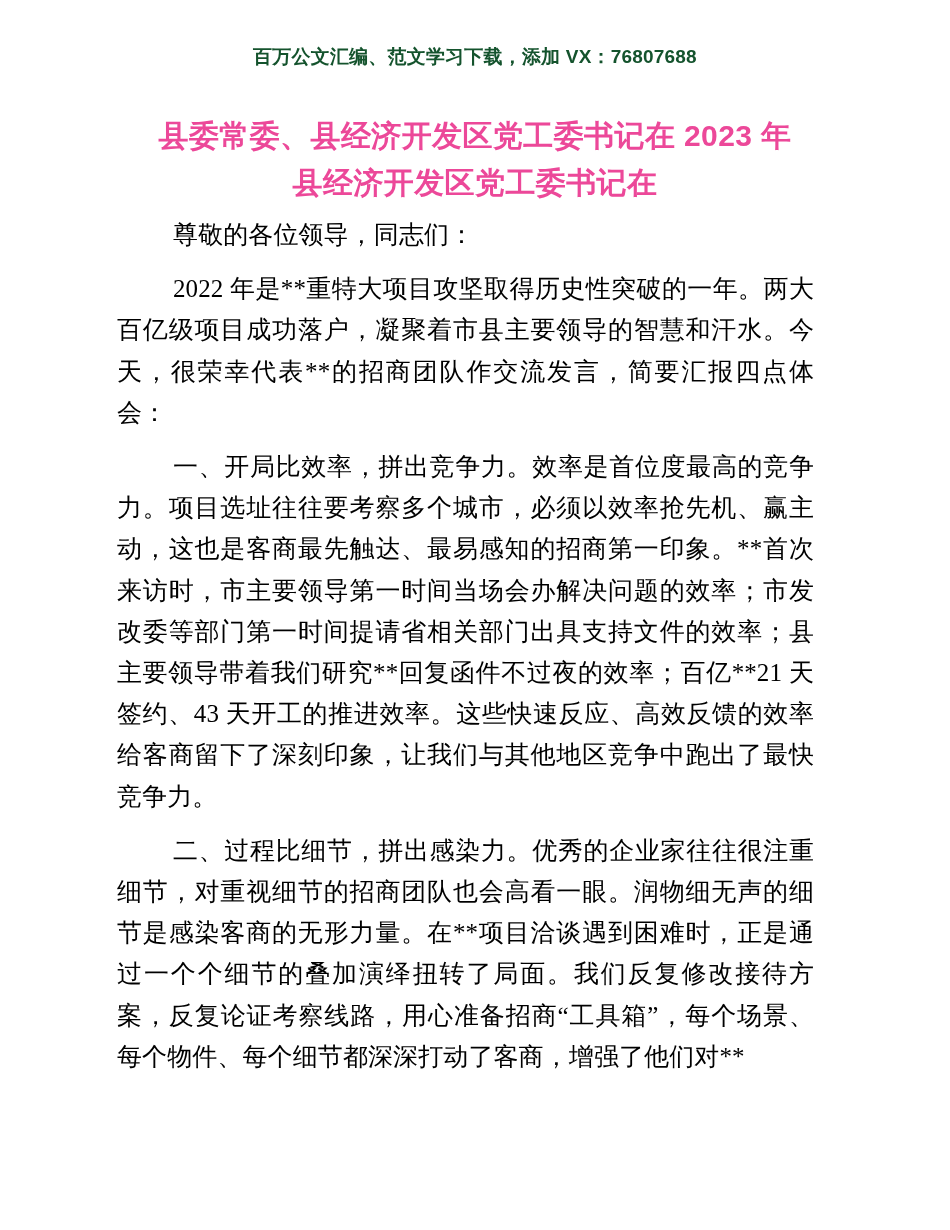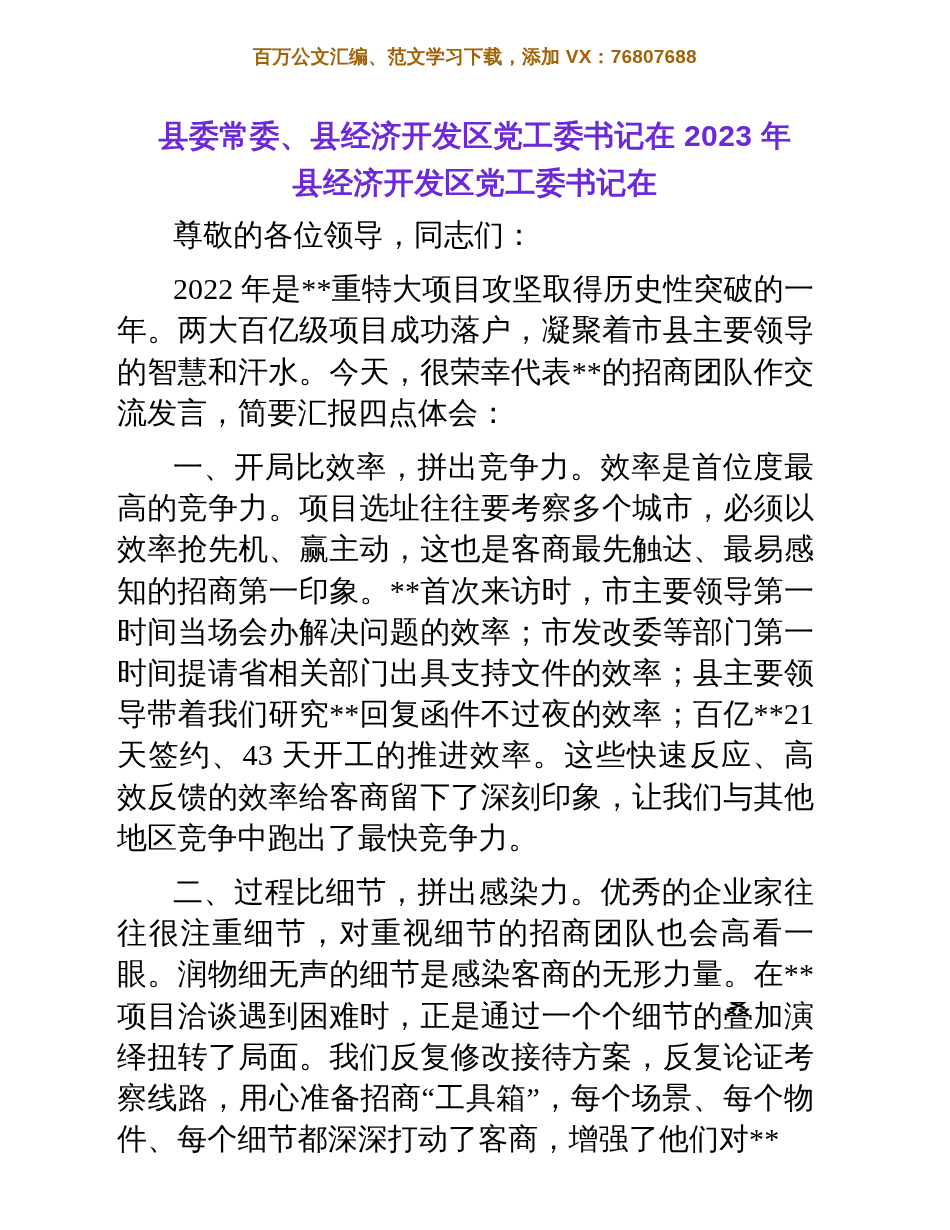--- a/index.html
+++ b/index.html
@@ -19,55 +19,55 @@
     -webkit-font-smoothing: antialiased;
   }
 
   
   .banner {
     position: absolute;
     left: 0;
     top: 44px;
     width: 950px;
     text-align: center;
-    color: #a16207;
+    color: #14532d;
     font-size: 19px;
     font-weight: bold;
     letter-spacing: 0.2px;
     line-height: 26px;
     white-space: nowrap;
   }
 
   
   .doc-title {
     position: absolute;
     left: 95px;
     top: 112px;
     width: 760px;
     text-align: center;
     font-size: 30px;
     font-weight: bold;
-    color: #6d28d9;
+    color: #ec4899;
     line-height: 47px;
     letter-spacing: 0.4px;
   }
   .doc-title .tline {
     display: block;
   }
 
   
   .body-area {
     position: absolute;
     left: 117px;
     top: 214px;
     width: 697px;
   }
 
   .para {
-    font-size: 30px;
+    font-size: 25px;
     line-height: 41.2px;
     color: #000000;
     text-align: justify;
     text-justify: inter-character;
     text-align-last: left;
     margin: 0 0 4px 0;
     letter-spacing: 0.1px;
     text-indent: 56px;
     word-break: break-all;
   }

